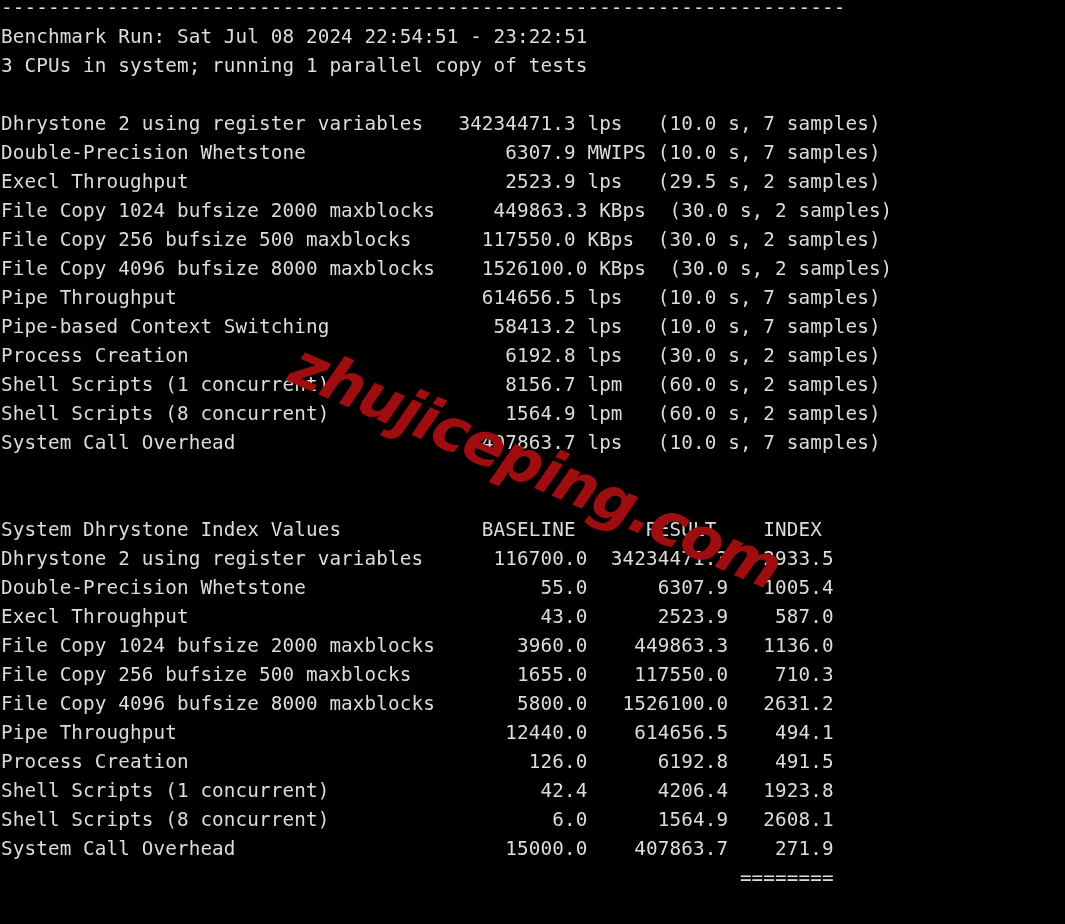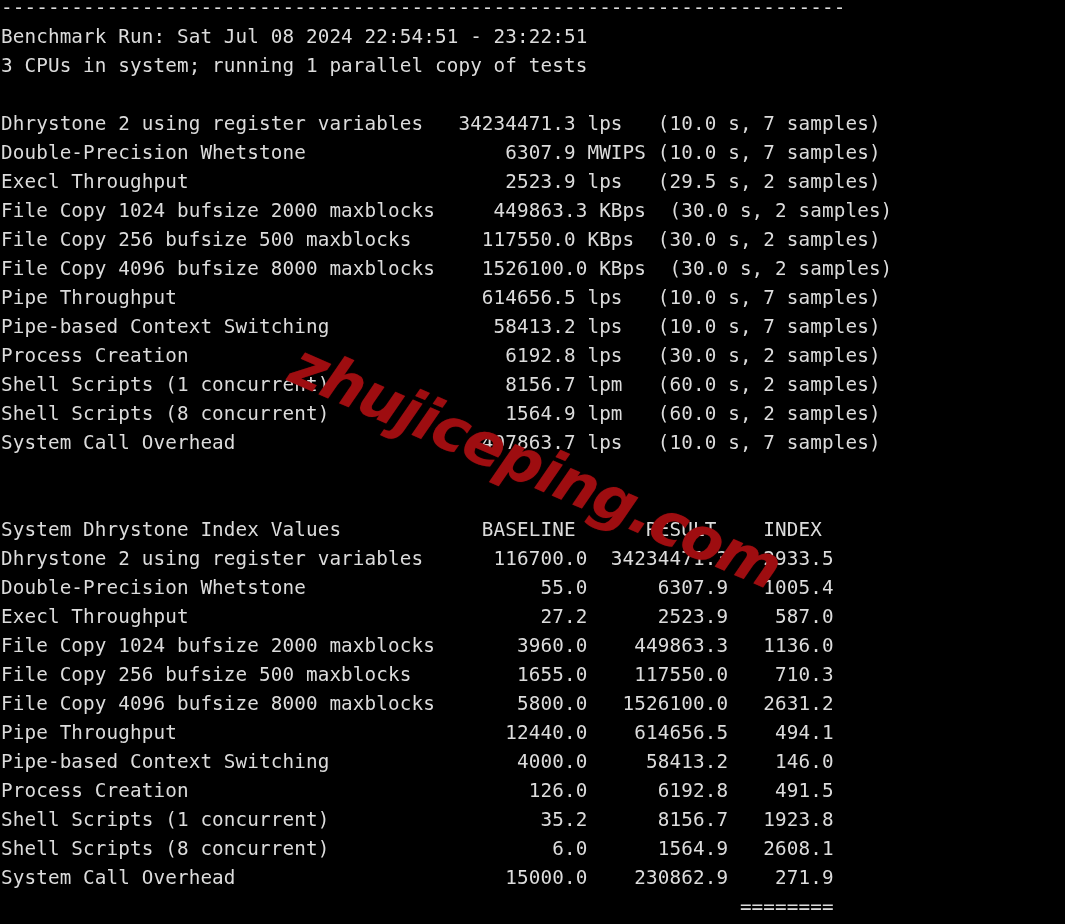--- a/index.html
+++ b/index.html
@@ -74,29 +74,28 @@
       <div class="line">Pipe-based Context Switching              58413.2 lps   (10.0 s, 7 samples)</div>
       <div class="line">Process Creation                           6192.8 lps   (30.0 s, 2 samples)</div>
       <div class="line">Shell Scripts (1 concurrent)               8156.7 lpm   (60.0 s, 2 samples)</div>
       <div class="line">Shell Scripts (8 concurrent)               1564.9 lpm   (60.0 s, 2 samples)</div>
       <div class="line">System Call Overhead                     407863.7 lps   (10.0 s, 7 samples)</div>
       <div class="line blank"></div>
       <div class="line blank"></div>
       <div class="line">System Dhrystone Index Values            BASELINE      RESULT    INDEX</div>
       <div class="line">Dhrystone 2 using register variables      116700.0  34234471.3   2933.5</div>
       <div class="line">Double-Precision Whetstone                    55.0      6307.9   1005.4</div>
-      <div class="line">Execl Throughput                              27.2      2523.9    587.0</div>
+      <div class="line">Execl Throughput                              43.0      2523.9    587.0</div>
       <div class="line">File Copy 1024 bufsize 2000 maxblocks       3960.0    449863.3   1136.0</div>
       <div class="line">File Copy 256 bufsize 500 maxblocks         1655.0    117550.0    710.3</div>
       <div class="line">File Copy 4096 bufsize 8000 maxblocks       5800.0   1526100.0   2631.2</div>
       <div class="line">Pipe Throughput                            12440.0    614656.5    494.1</div>
-      <div class="line">Pipe-based Context Switching                4000.0     58413.2    146.0</div>
       <div class="line">Process Creation                             126.0      6192.8    491.5</div>
-      <div class="line">Shell Scripts (1 concurrent)                  35.2      8156.7   1923.8</div>
+      <div class="line">Shell Scripts (1 concurrent)                  42.4      4206.4   1923.8</div>
       <div class="line">Shell Scripts (8 concurrent)                   6.0      1564.9   2608.1</div>
-      <div class="line">System Call Overhead                       15000.0    230862.9    271.9</div>
+      <div class="line">System Call Overhead                       15000.0    407863.7    271.9</div>
       <div class="line">                                                               ========</div>
       <div class="line blank"></div>
     </div>
 
   <div id="watermark">zhujiceping.com</div>
 
 </div>
 
 </body></html>

